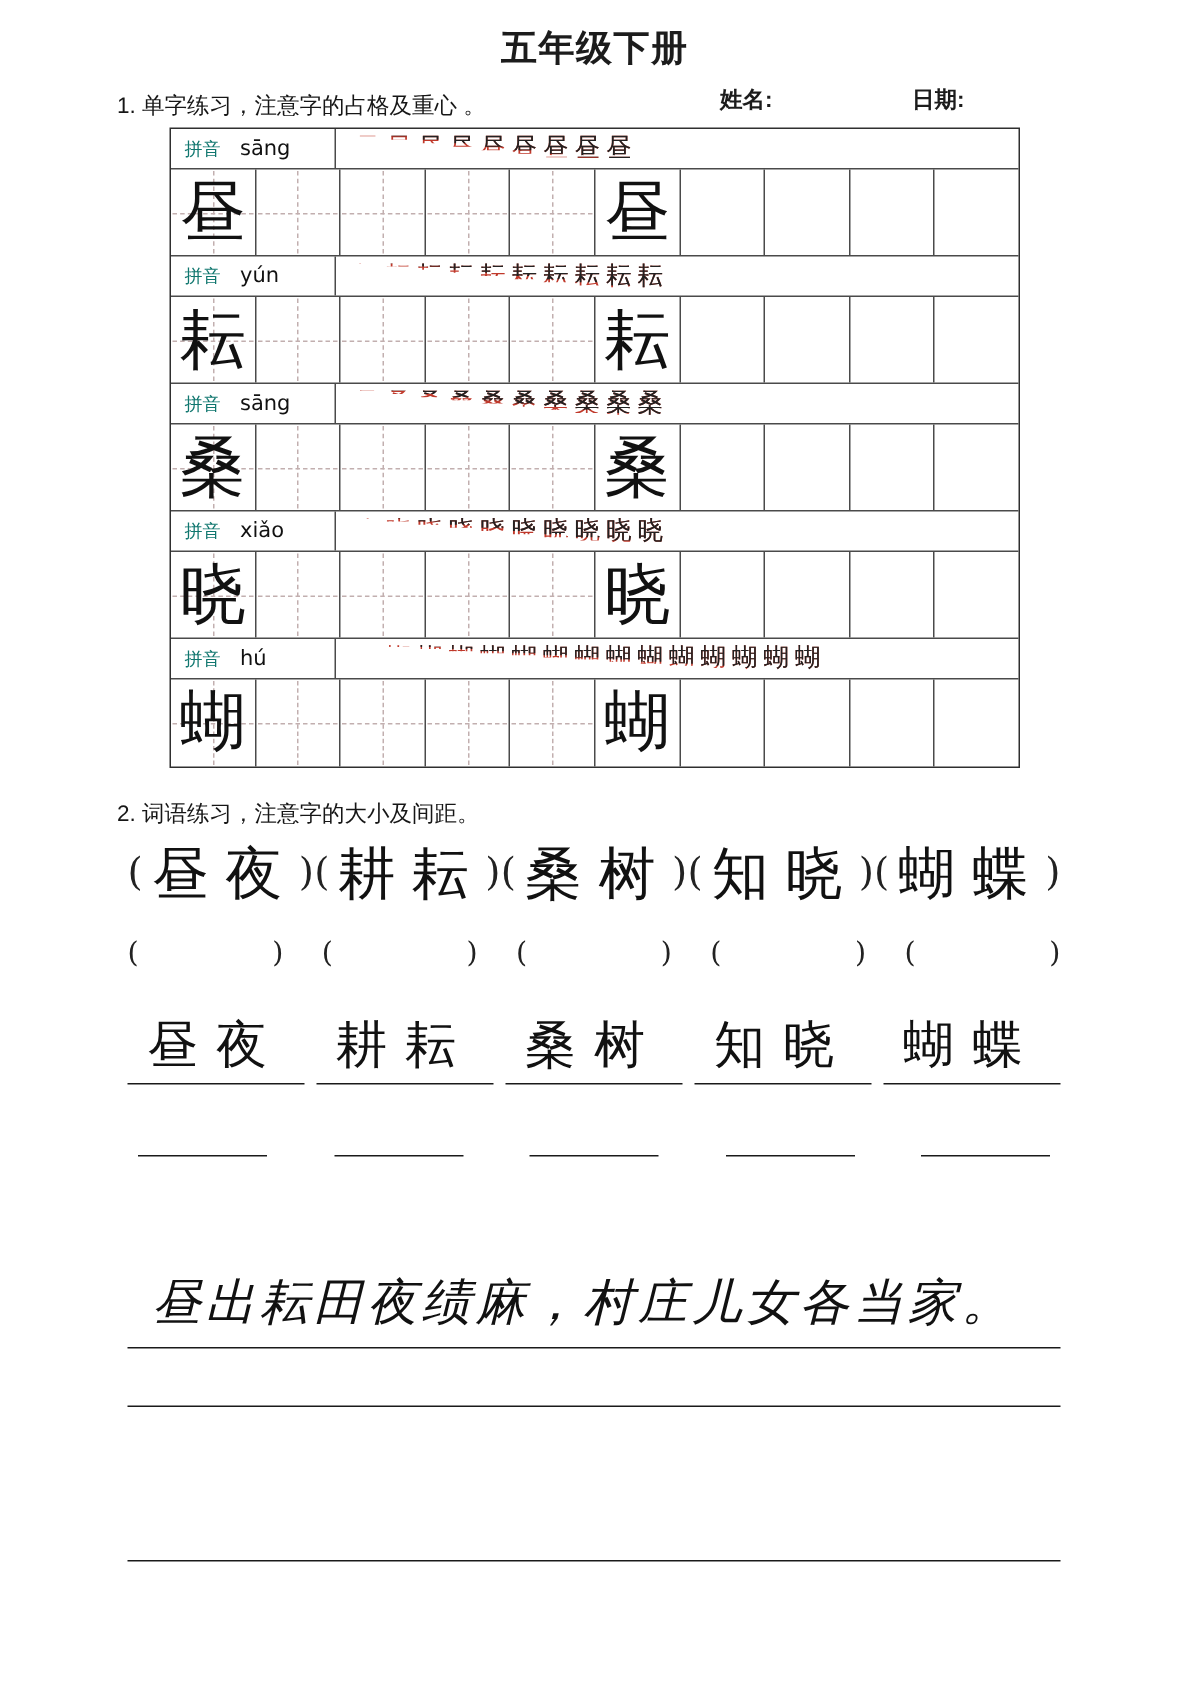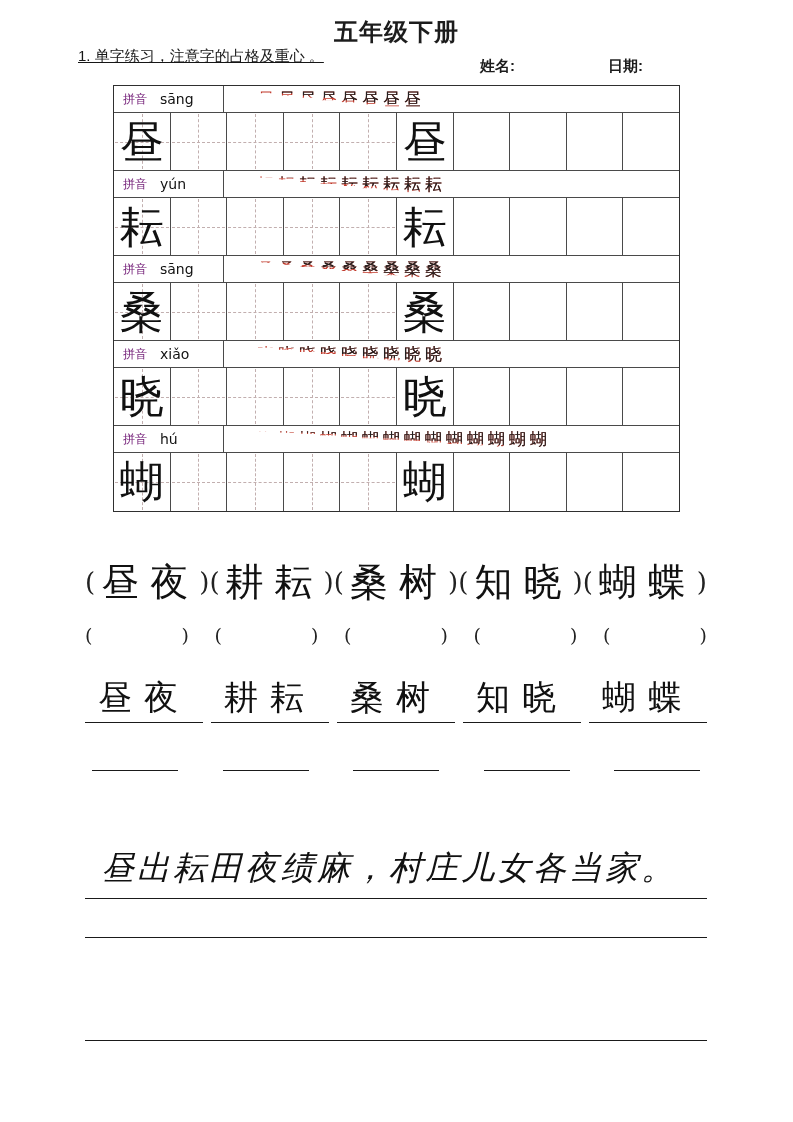--- a/index.html
+++ b/index.html
@@ -11,32 +11,32 @@
   }
   *{margin:0;padding:0;box-sizing:border-box;}
   html,body{background:#ffffff;}
   body{font-family:"Liberation Sans",sans-serif;color:var(--ink);}
   .page{position:relative;width:793px;height:1122px;background:#fff;overflow:hidden;}
 
   
   .title{position:absolute;top:16px;left:0;width:100%;text-align:center;
          font-size:24px;font-weight:bold;letter-spacing:1px;}
   .sec-heading{position:absolute;font-size:15px;color:#161616;}
-  #h1{top:47px;left:78px;text-decoration:underline;}
+  #h1{top:61px;left:78px;}
   #nameLabel{position:absolute;top:57px;left:480px;font-size:15px;font-weight:bold;}
   #dateLabel{position:absolute;top:57px;left:608px;font-size:15px;font-weight:bold;}
 
   
   #grid{position:absolute;top:85px;left:113px;width:567px;border:1.6px solid var(--grid-outer);background:#fff;}
   .prow{display:flex;height:27px;border-bottom:1px solid var(--grid);}
   .crow{display:flex;height:58px;border-bottom:1px solid var(--grid);}
   .crow:last-child{border-bottom:none;}
   .plabel{width:110px;flex:0 0 110px;border-right:1px solid var(--grid);
           display:flex;align-items:center;padding-left:9px;gap:13px;}
-  .plabel .tag{font-size:12px;color:#701a75;}
+  .plabel .tag{font-size:12px;color:#0f766e;}
   .plabel .py{font-size:14px;color:#111;font-family:"DejaVu Sans",sans-serif;}
   .strokes{flex:1;display:flex;align-items:center;padding-left:10px;overflow:hidden;}
   .step{position:relative;width:21px;height:21px;flex:0 0 21px;}
   .step span{position:absolute;left:2px;top:0;font-family:"DejaVu Serif",serif;
              font-size:17px;line-height:21px;}
   .step .lyr-red{color:var(--accent);}
   .step .lyr-black{color:#222;}
   .cell{flex:1;position:relative;border-right:1px solid var(--grid);}
   .cell:last-child{border-right:none;}
   .cell.guide::before{content:"";position:absolute;left:50%;top:1px;bottom:1px;width:0;
@@ -419,20 +419,21 @@
         <div class="cell">
           <span class="model-char">蝴</span>
         </div>
         <div class="cell"></div>
         <div class="cell"></div>
         <div class="cell"></div>
         <div class="cell"></div>
       </div>
     </div>
 
+  <div class="sec-heading" id="h2">2. 词语练习，注意字的大小及间距。</div>
   <div class="words-row" id="wordsParens">
       <div class="wgroup">
         <span class="paren">(</span>
         <span class="wtext">昼夜</span>
         <span class="paren">)</span>
       </div>
       <div class="wgroup">
         <span class="paren">(</span>
         <span class="wtext">耕耘</span>
         <span class="paren">)</span>

